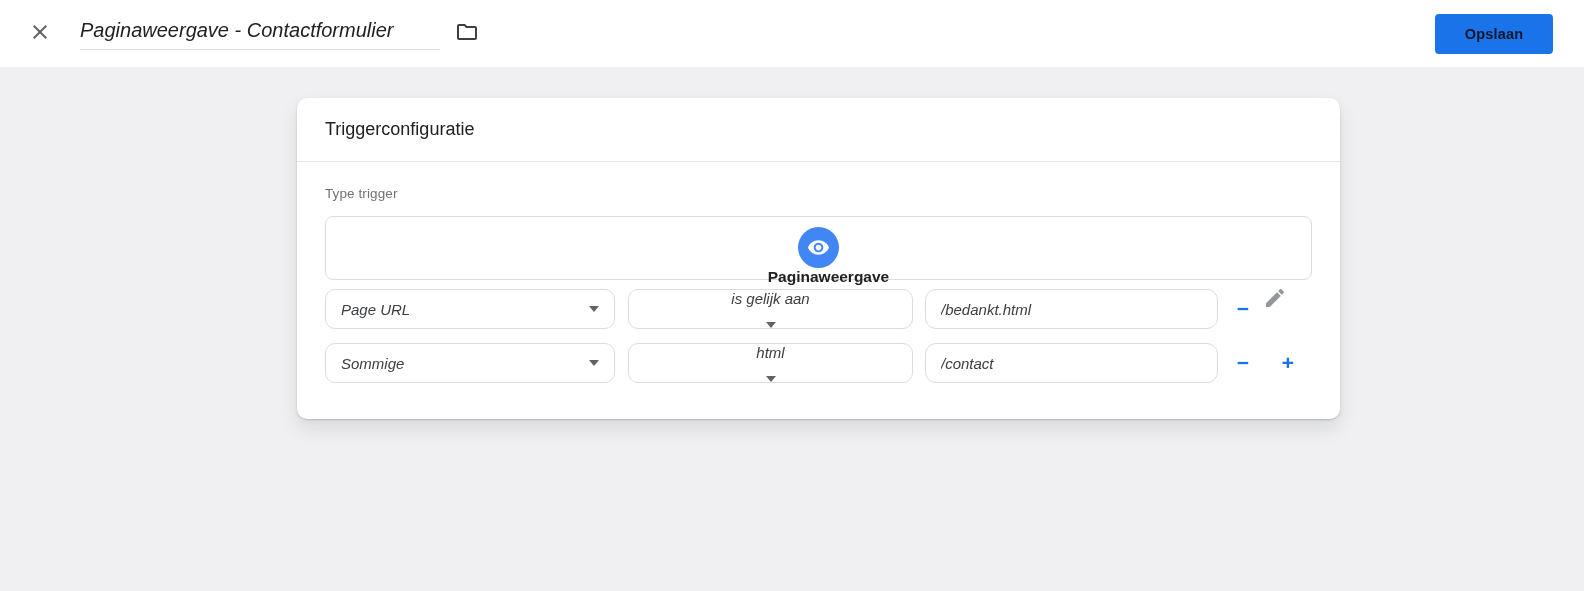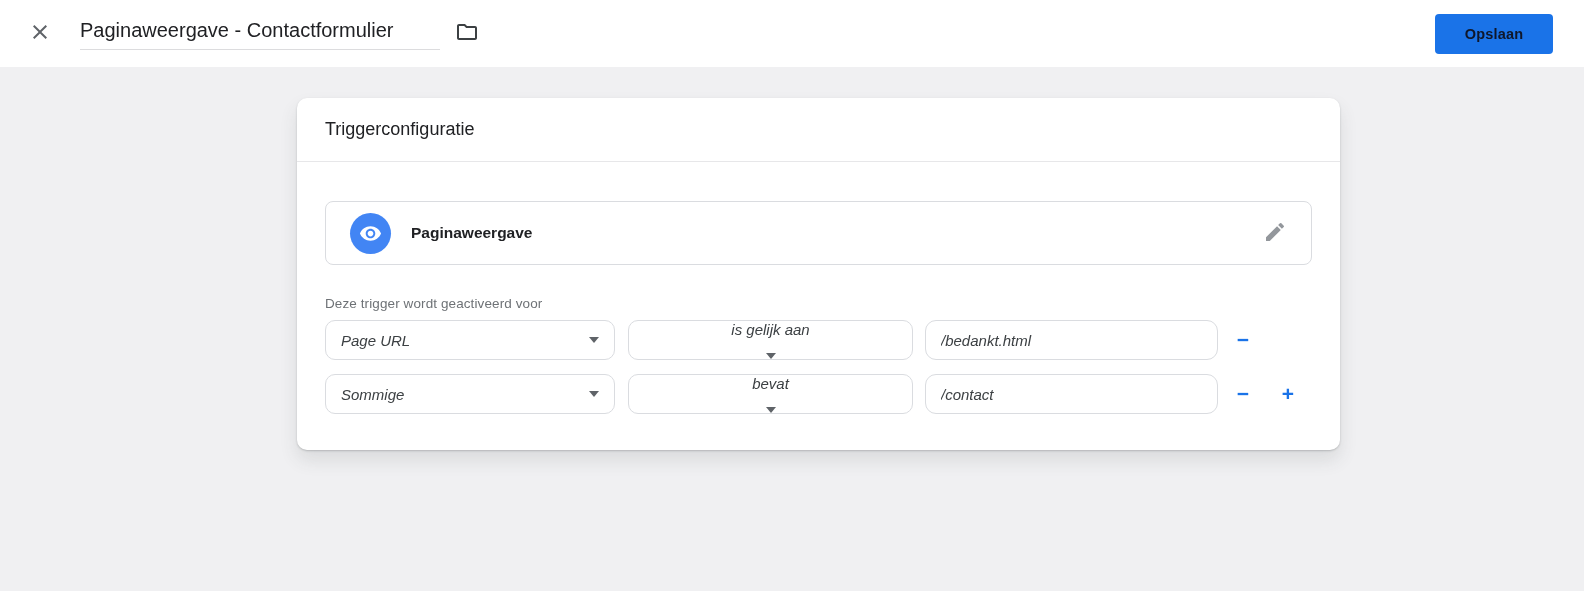--- a/index.html
+++ b/index.html
@@ -25,20 +25,21 @@
   }
   .close-btn svg { width: 24px; height: 24px; }
   .title-field {
     margin-left: 28px;
     font-size: 20px; color: #202124;
     padding: 2px 2px 7px 0;
     border-bottom: 1px solid #dcdcde;
     min-width: 360px;
     white-space: nowrap;
     cursor: text;
+    font-style: italic;
   }
   .folder-btn { margin-left: 14px; }
   .folder-btn svg { width: 26px; height: 24px; }
   .spacer { flex: 1; }
   .save-btn {
     width: 118px; height: 40px;
     background: #1a73e8; color: #0f172a;
     border: none; border-radius: 4px;
     font-family: "Liberation Sans", sans-serif;
     font-size: 14.5px; font-weight: 700; letter-spacing: .2px;
@@ -67,22 +68,23 @@
     letter-spacing: .1px;
   }
 
   
   .type-box {
     margin-top: 15px;
     height: 64px;
     border: 1px solid #dadce0;
     border-radius: 8px;
     display: flex; align-items: center;
-    padding: 4px 24px;
-    cursor: pointer;
+    padding: 10px 24px;
+    cursor: pointer;
+    flex-direction: column;
   }
   .eye-circle {
     width: 41px; height: 41px; border-radius: 50%;
     background: #4285f4;
     display: flex; align-items: center; justify-content: center;
     flex: none;
   }
   .eye-circle svg { width: 23px; height: 23px; }
   .type-value {
     margin-left: 20px;
@@ -196,37 +198,37 @@
   <div class="spacer"></div>
 
   <button class="save-btn">Opslaan</button>
 </div>
 
 <div class="card">
   <div class="card-header">Triggerconfiguratie</div>
 
   <div class="card-body">
 
+    <div class="section-label">Type trigger</div>
     <div class="type-box">
       <span class="eye-circle">
         <svg viewBox="0 0 24 24">
             <path d="M12 4.5C7 4.5 2.73 7.61 1 12c1.73 4.39 6 7.5 11 7.5s9.27-3.11 11-7.5c-1.73-4.39-6-7.5-11-7.5zm0 12.5c-2.76 0-5-2.24-5-5s2.24-5 5-5 5 2.24 5 5-2.24 5-5 5zm0-8c-1.66 0-3 1.34-3 3s1.34 3 3 3 3-1.34 3-3-1.34-3-3-3z" fill="#ffffff"></path>
           </svg>
       </span>
       <span class="type-value">Paginaweergave</span>
       <button class="icon-btn edit-btn">
         <span>
           <svg viewBox="0 0 24 24">
               <path d="M3 17.25V21h3.75L17.81 9.94l-3.75-3.75L3 17.25zM20.71 7.04a.996.996 0 000-1.41l-2.34-2.34a.996.996 0 00-1.41 0l-1.83 1.83 3.75 3.75 1.83-1.83z" fill="#93979c"></path>
             </svg>
         </span>
       </button>
     </div>
 
-    <div class="section-label fires-label">Deze trigger wordt geactiveerd voor</div>
 
 
     <div class="cond-rows">
 
       <div class="cond-row">
         <div class="select-box select-variable">
           <span>Page URL</span>
           <span class="caret"></span>
         </div>
         <div class="select-box select-operator">
@@ -238,21 +240,21 @@
           <button class="row-action-btn">−</button>
         </div>
       </div>
 
       <div class="cond-row">
         <div class="select-box select-variable">
           <span>Sommige</span>
           <span class="caret"></span>
         </div>
         <div class="select-box select-operator">
-          <span>bevat</span>
+          <span>html</span>
           <span class="caret"></span>
         </div>
         <input class="value-input" type="text" value="/contact" style="">
         <div class="row-actions">
           <button class="row-action-btn">−</button>
           <button class="row-action-btn add-btn">+</button>
         </div>
       </div>
 
     </div>

